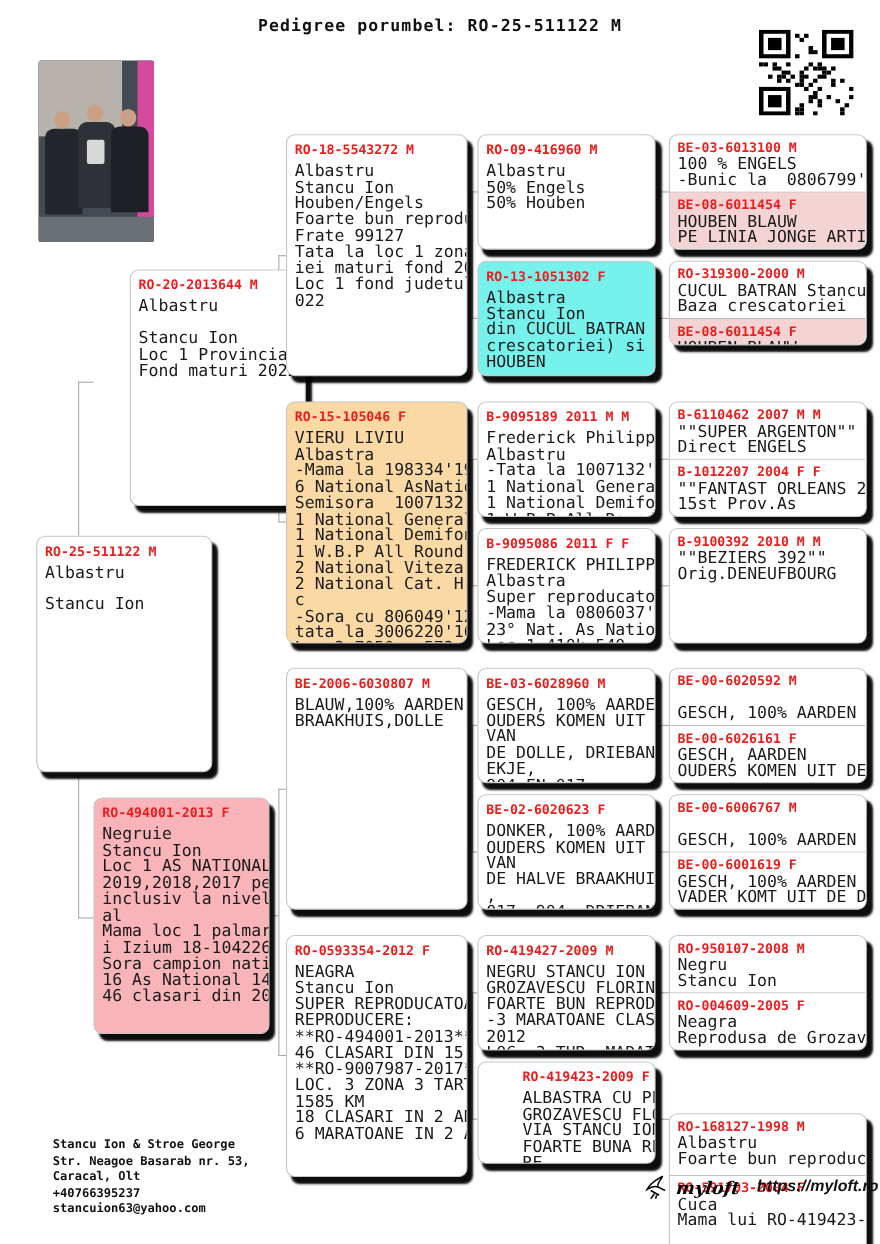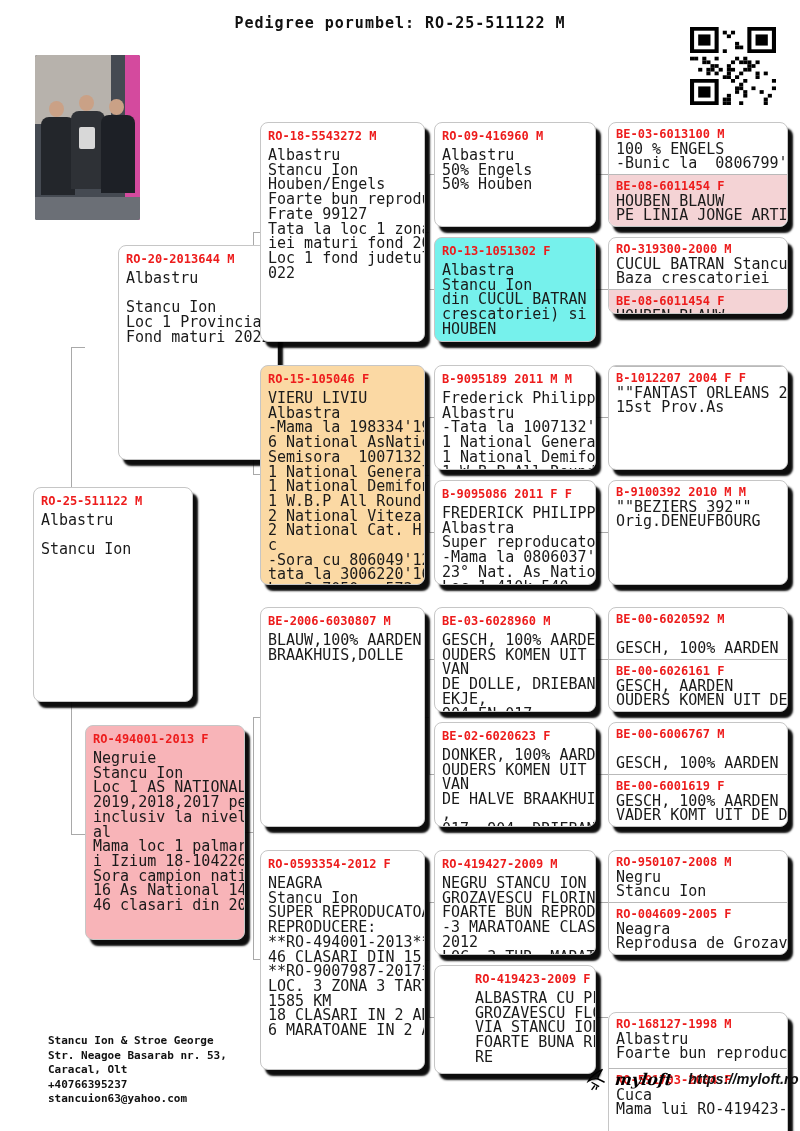--- a/index.html
+++ b/index.html
@@ -23,21 +23,21 @@
   .pos-fm{left:260px;top:365px;width:165px;height:220px;}
   .pos-mf{left:260px;top:607px;width:165px;height:220px;}
   .pos-mm{left:260px;top:850px;width:165px;height:220px;}
   .pos-g3-0{left:434px;top:122px;width:162px;height:105px;}
   .pos-g3-1{left:434px;top:237px;width:162px;height:105px;}
   .pos-g3-2{left:434px;top:365px;width:162px;height:105px;}
   .pos-g3-3{left:434px;top:480px;width:162px;height:105px;}
   .pos-g3-4{left:434px;top:607px;width:162px;height:105px;}
   .pos-g3-5{left:434px;top:722px;width:162px;height:105px;}
   .pos-g3-6{left:434px;top:850px;width:162px;height:105px;}
-  .pos-g3-7{left:434px;top:965px;width:162px;height:109px;padding-left:40px;}
+  .pos-g3-7{left:434px;top:965px;width:162px;height:93px;padding-left:40px;}
   .pos-g4-0{left:608px;top:122px;width:180px;height:105px;}
   .pos-g4-1{left:608px;top:237px;width:180px;height:77px;}
   .pos-g4-2{left:608px;top:365px;width:180px;height:105px;}
   .pos-g4-3{left:608px;top:480px;width:180px;height:105px;}
   .pos-g4-4{left:608px;top:607px;width:180px;height:105px;}
   .pos-g4-5{left:608px;top:722px;width:180px;height:105px;}
   .pos-g4-6{left:608px;top:850px;width:180px;height:105px;}
   .pos-g4-7{left:608px;top:965px;width:180px;height:131px;margin-top:47px;}
   
   .pair{padding:0;display:flex;flex-direction:column;}
@@ -370,20 +370,25 @@
       <div class="card-body">CUCUL BATRAN Stancu Ion
 Baza crescatoriei</div>
     </div>
     <div class="sect female pinkish">
       <div class="card-title">BE-08-6011454 F</div>
       <div class="card-body">HOUBEN BLAUW
 PE LINIA JONGE ARTIEST</div>
     </div>
   </div>
   <div class="card pair pos-g4-2">
+    <div class="sect male">
+      <div class="card-title">B-6110462 2007 M M</div>
+      <div class="card-body">""SUPER ARGENTON""
+Direct ENGELS</div>
+    </div>
     <div class="sect female">
       <div class="card-title">B-1012207 2004 F F</div>
       <div class="card-body">""FANTAST ORLEANS 207""
 15st Prov.As</div>
     </div>
   </div>
   <div class="card pair pos-g4-3">
     <div class="sect male">
       <div class="card-title">B-9100392 2010 M M</div>
       <div class="card-body">""BEZIERS 392""

